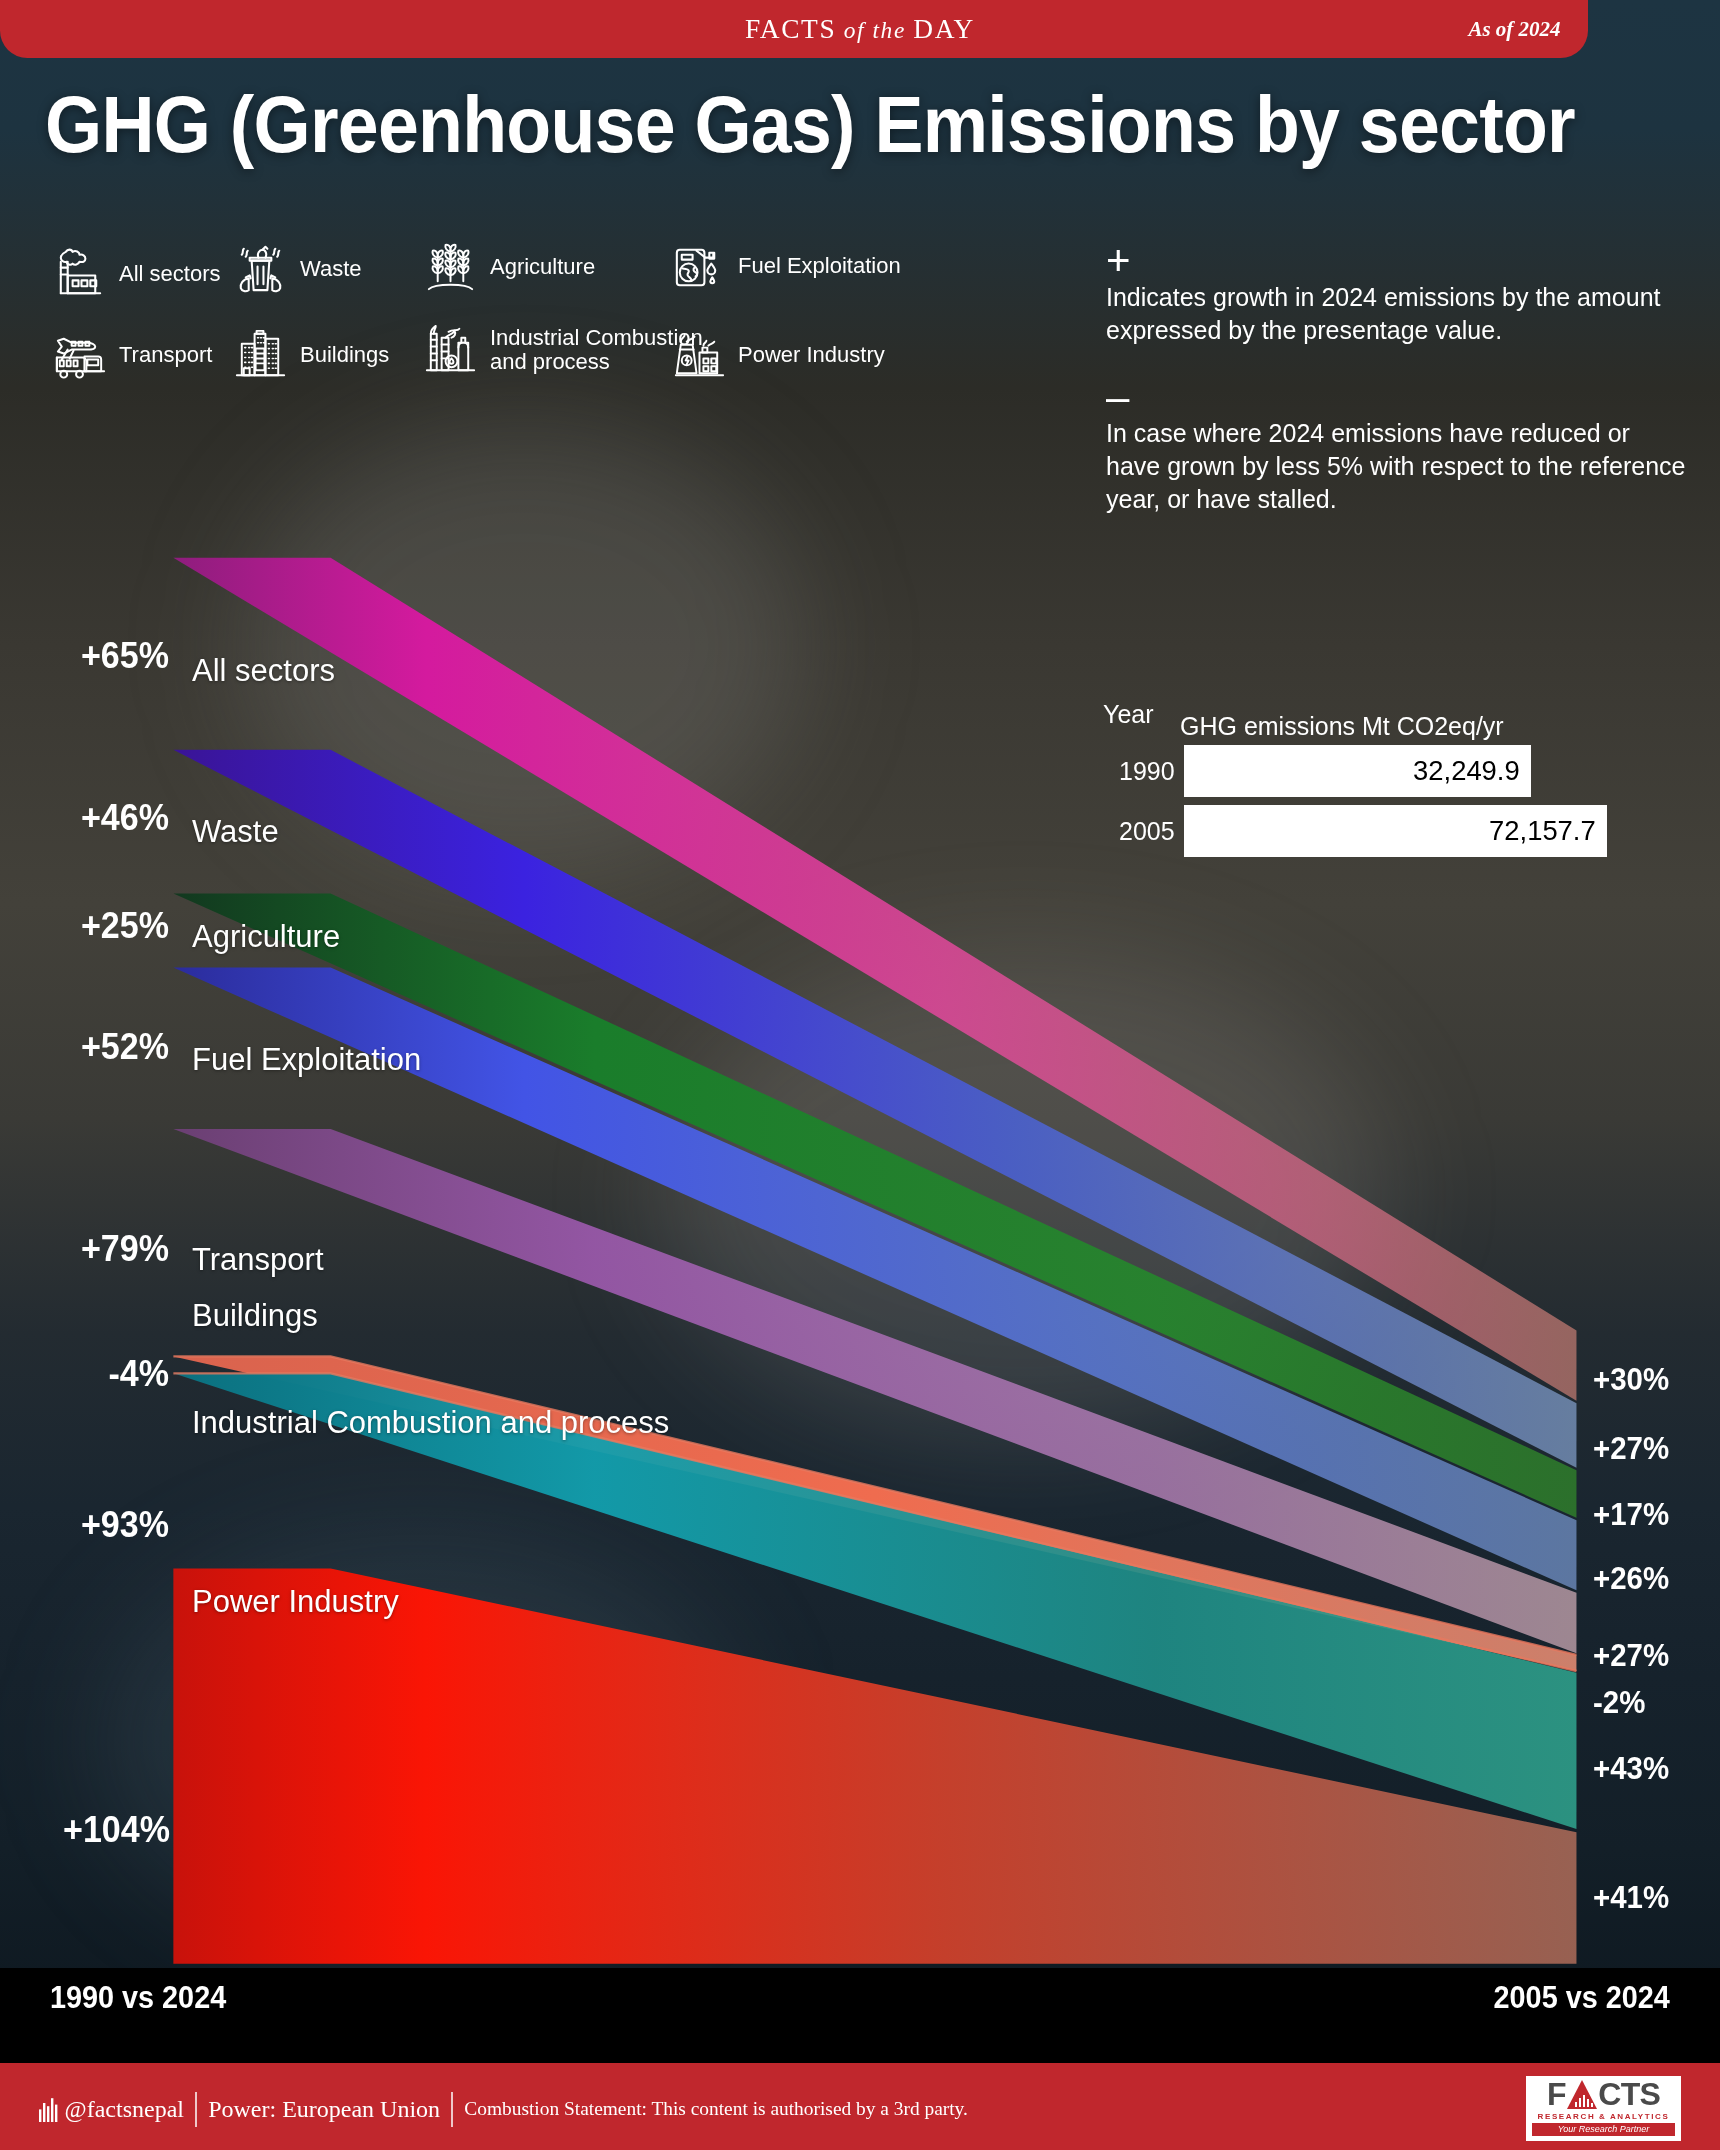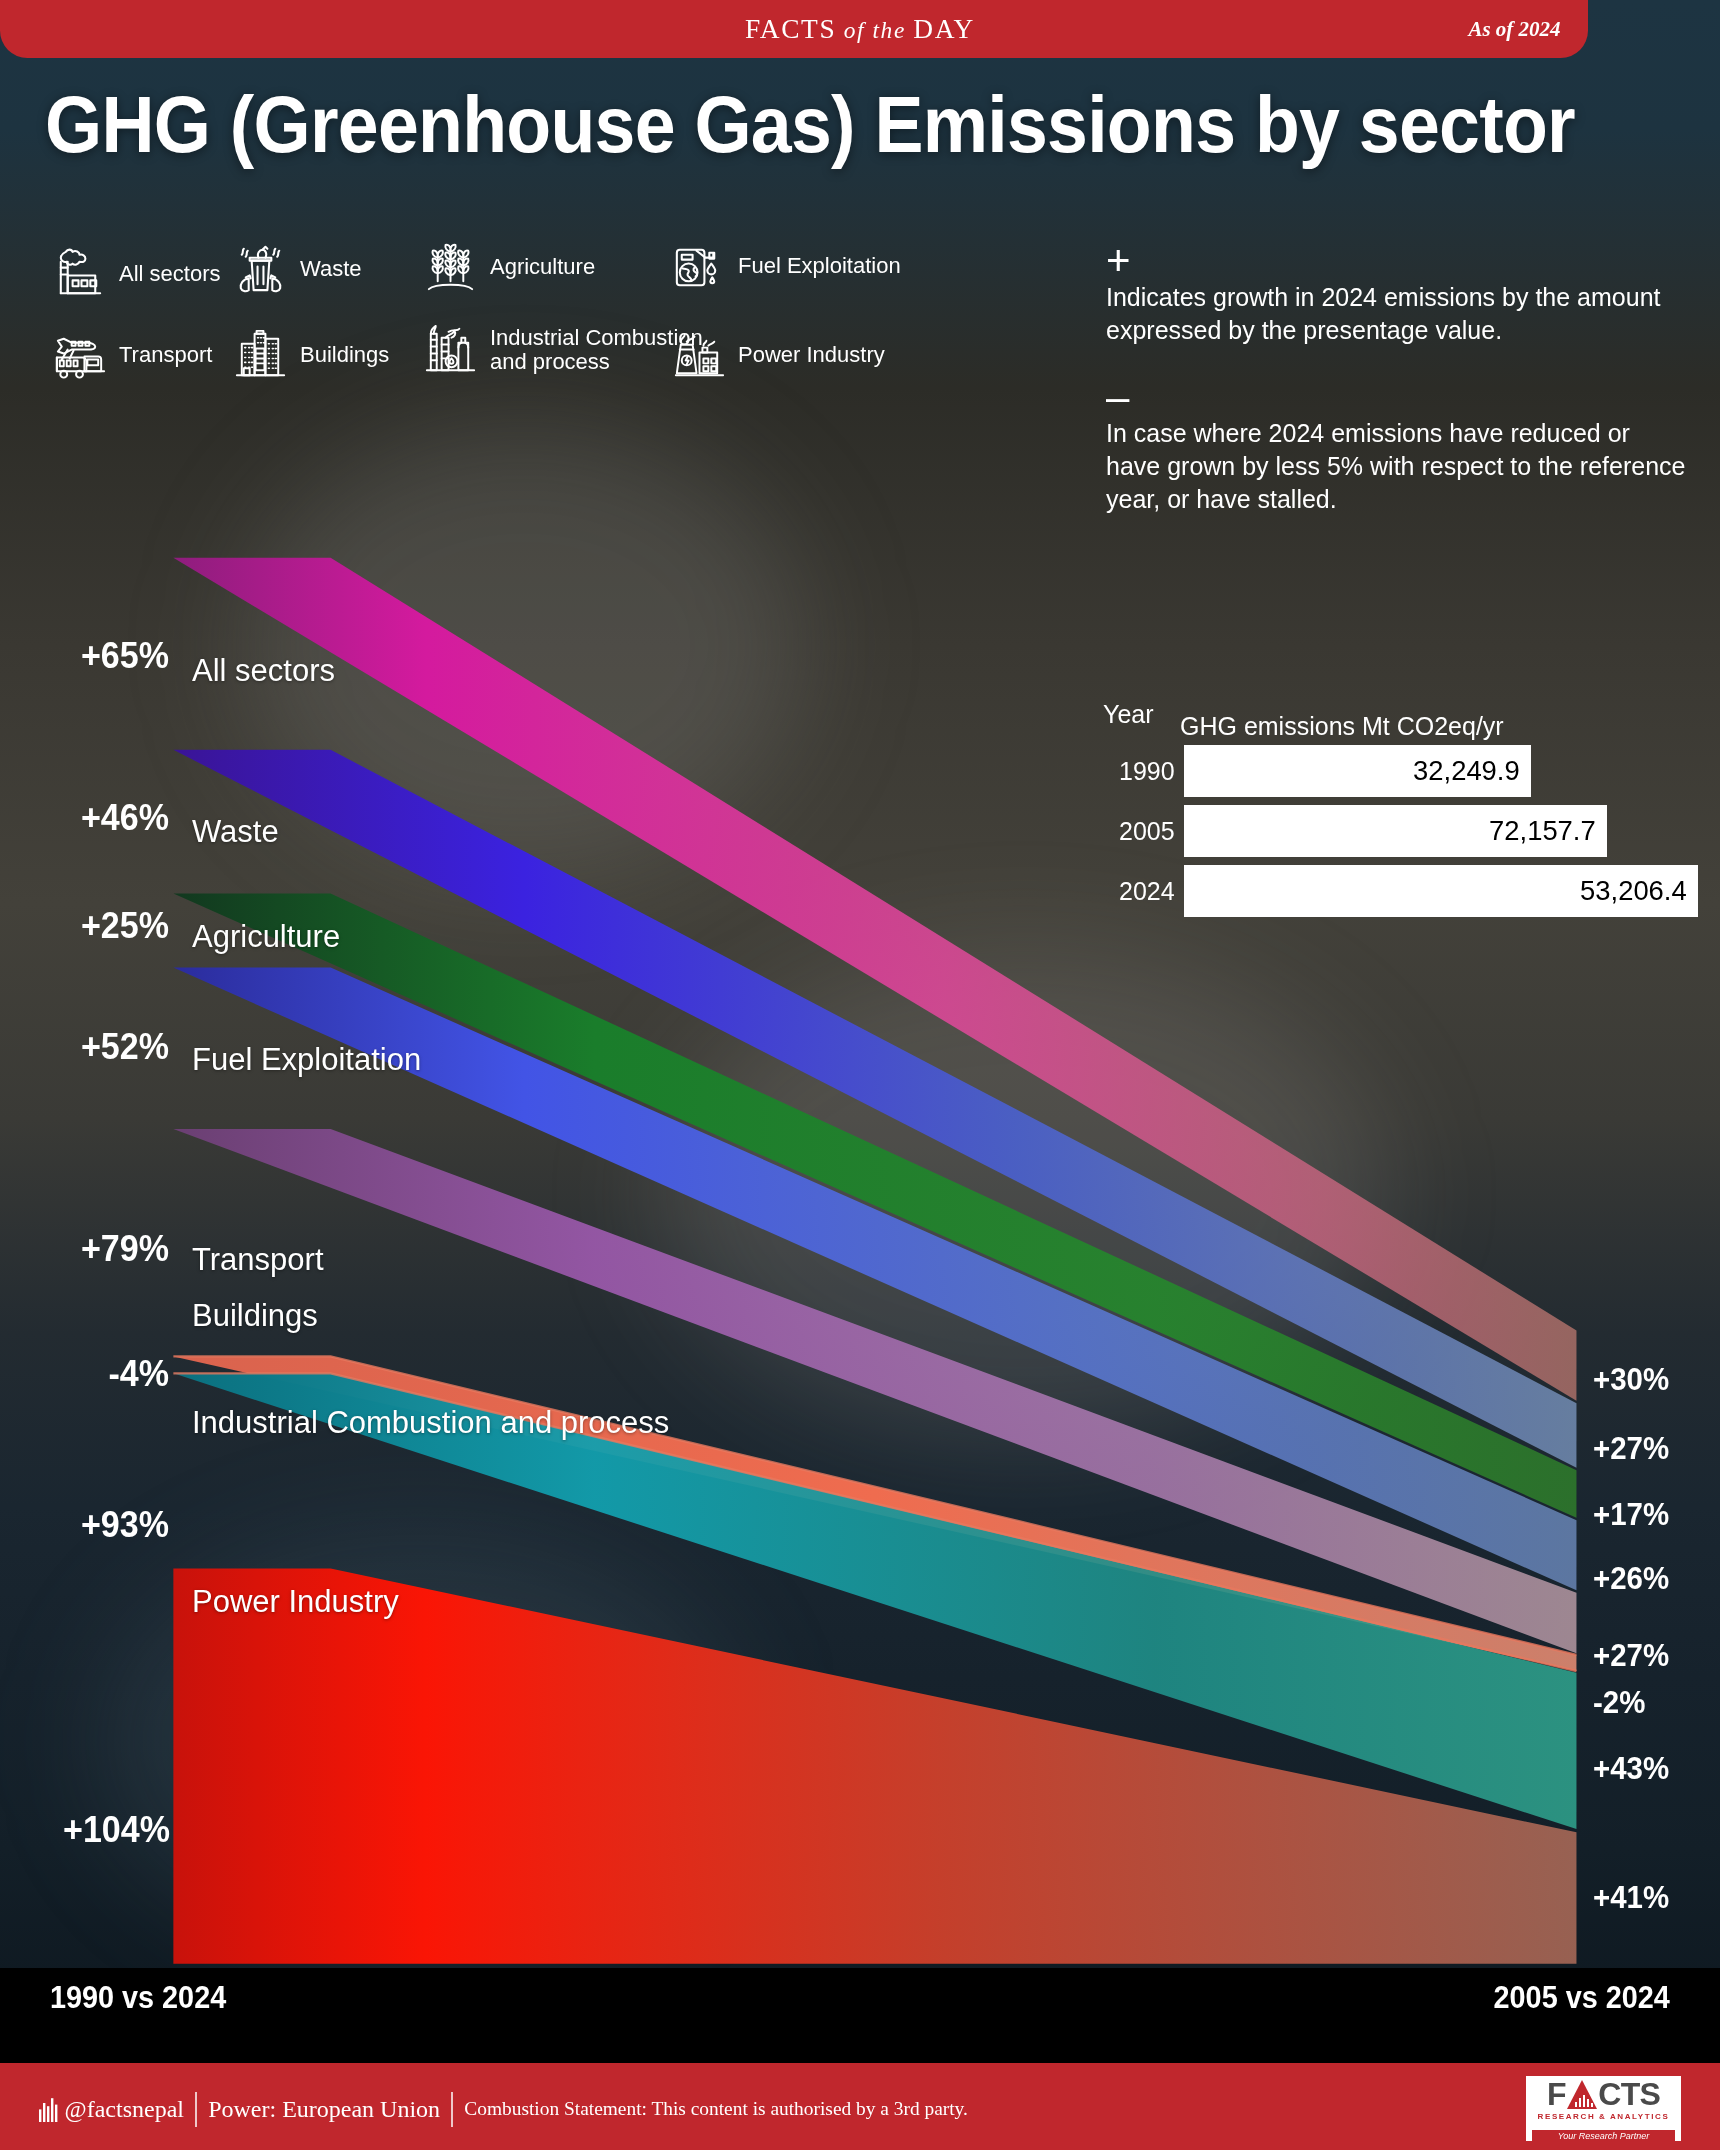--- a/index.html
+++ b/index.html
@@ -176,21 +176,21 @@
     position: absolute; left: 8px; bottom: 1.6px;
     display: flex; align-items: flex-end; gap: 1.6px; height: 13px;
   }
   #tri-a .bars i { display:block; width: 2.4px; background: #fff; }
   #logo-sub {
     color: #c0272d; font-size: 8px; font-weight: bold;
     letter-spacing: 1.6px; text-align: center; margin-top: 0.8px;
   }
   #logo-tag {
     background: #c0272d; color: #ffffff; font-style: italic;
-    font-size: 9px; text-align: center; margin-top: 9px;
+    font-size: 9px; text-align: center; margin-top: 2px;
     padding: 1.6px 0; font-family: "Liberation Sans", sans-serif;
   }
 </style>
 </head>
 <body>
 
 <div id="page">
 
   <div class="smoke" style="left:242px;top:419px;width:564px;height:452px;background:rgba(150,150,145,.22);"></div>
   <div class="smoke" style="left:661px;top:952px;width:726px;height:484px;background:rgba(190,185,180,.16);"></div>
@@ -395,26 +395,20 @@
       </div>
     </div>
 
     <div class="yr-row">
       <span class="yr-label">2005</span>
       <div class="yr-bar" style="width:423px;">
         <span>72,157.7</span>
       </div>
     </div>
 
-    <div class="yr-row">
-      <span class="yr-label">2024</span>
-      <div class="yr-bar" style="width:514px;">
-        <span>53,206.4</span>
-      </div>
-    </div>
   </div>
 
   <div id="flow">
     <svg viewBox="0 0 2133 1800" preserveAspectRatio="none">
       <defs>
         <linearGradient id="gAll" x1="0" y1="0" x2="1" y2="0">
           <stop offset="0" stop-color="#8e1d7d"></stop>
           <stop offset="0.18" stop-color="#d41a9e"></stop>
           <stop offset="0.55" stop-color="#e8489f" stop-opacity="0.82"></stop>
           <stop offset="1" stop-color="#c27c72" stop-opacity="0.72"></stop>

